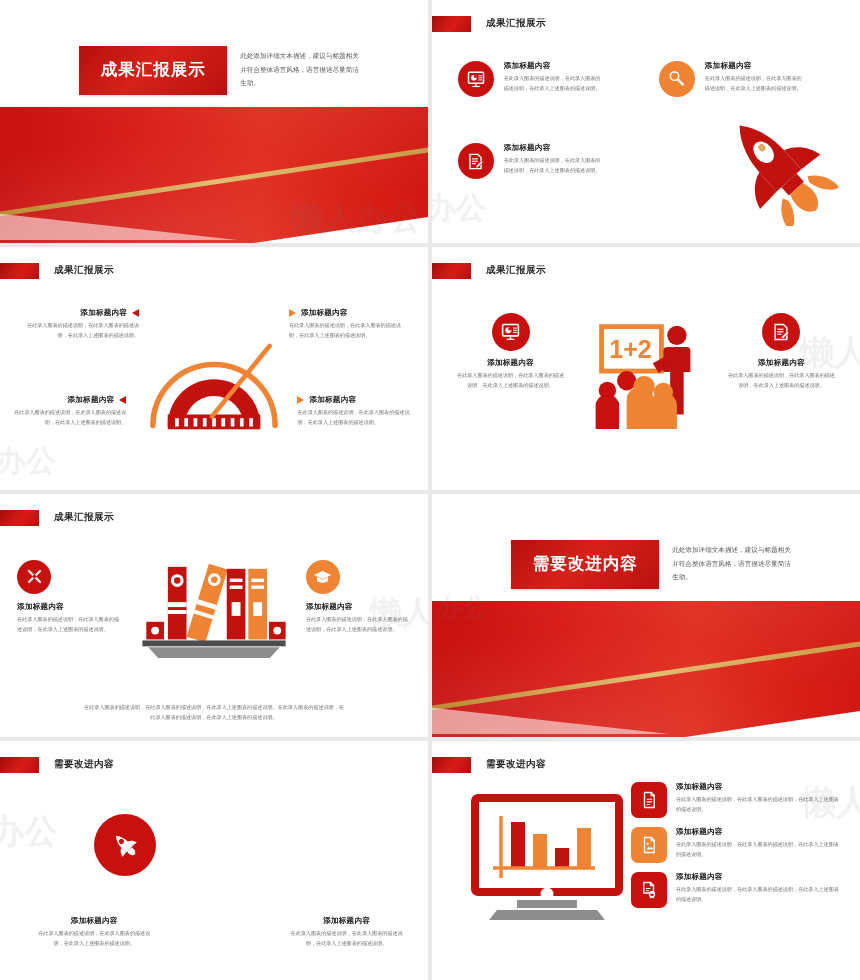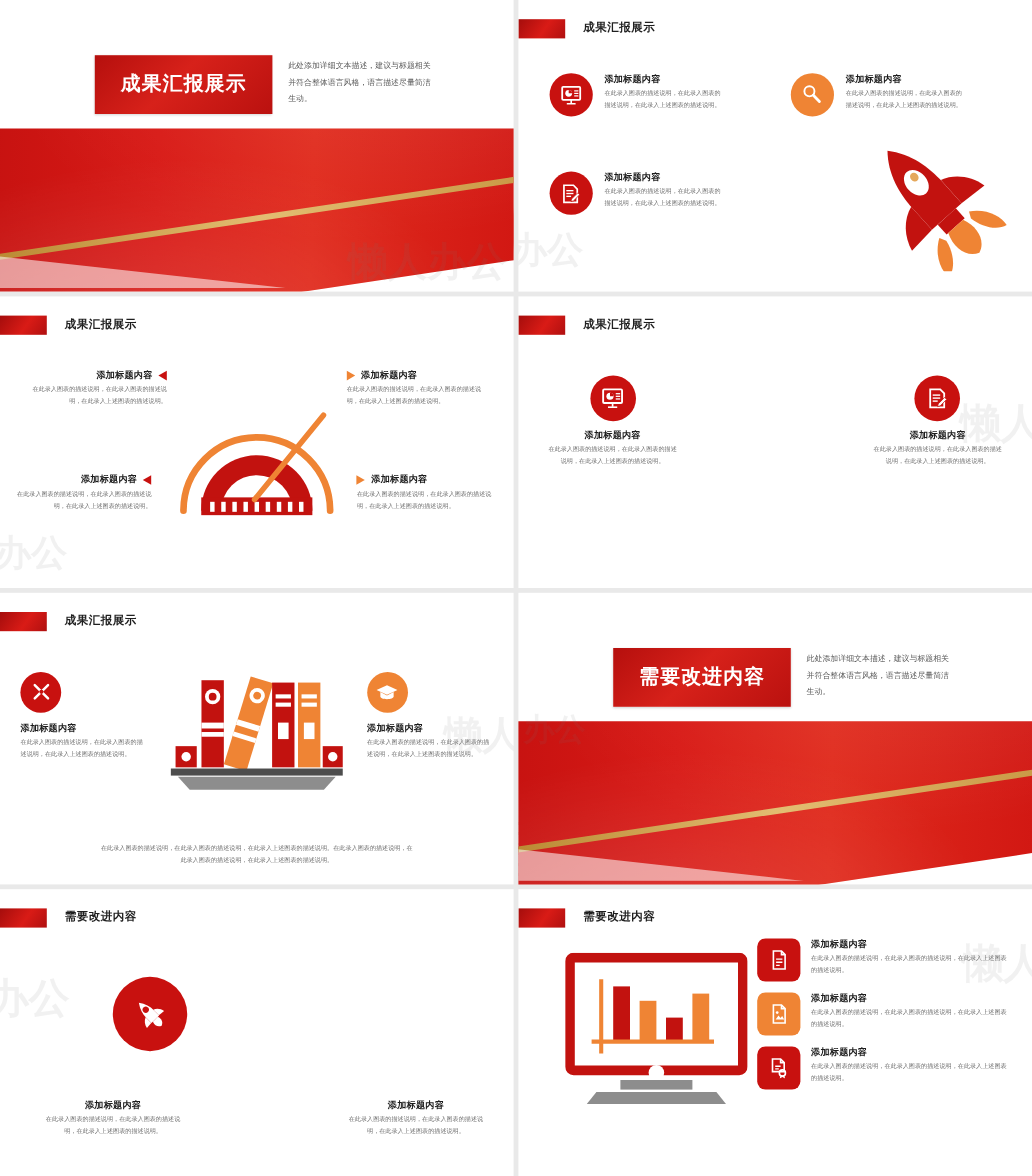--- a/index.html
+++ b/index.html
@@ -317,20 +317,37 @@
           <rect x="7.5" y="8" width="7.5" height="1.4"></rect>
             <rect x="7.5" y="11" width="7.5" height="1.4"></rect>
             <rect x="7.5" y="14" width="5" height="1.4"></rect>
           <path d="M13 17.5 L19.5 11 L21.5 13 L15 19.5 L12.4 20.2 Z" fill="#fff" stroke="#c8110f" stroke-width=".8"></path>
         </svg>
       </div>
       <div class="tb-title">添加标题内容</div>
       <div class="tb-body" style="text-align:center;">在此录入图表的描述说明，在此录入图表的描述说明，在此录入上述图表的描述说明。</div>
     </div>
 
+    <div class="teach">
+      <svg viewBox="0 0 124 116" width="122" height="112">
+        <rect x="16" y="10" width="62" height="46" fill="none" stroke="#ef8434" stroke-width="5"></rect>
+        <text x="46" y="42" font-family="Liberation Sans, sans-serif" font-size="26" font-weight="bold" fill="#ef8434" text-anchor="middle">1+2</text>
+        <circle cx="94" cy="19" r="10" fill="#bf1210"></circle>
+        <path d="M84 31 h20 a4 4 0 0 1 4 4 v22 h-7 v44 h-14 V57 h-7 V35 a4 4 0 0 1 4 -4 Z" fill="#bf1210"></path>
+        <path d="M84 40 L69 48 L75 58 L88 50 Z" fill="#bf1210"></path>
+        <circle cx="22" cy="76" r="9" fill="#c8110f"></circle>
+        <path d="M10 88 h24 v28 h-24 Z" fill="#c8110f"></path>
+        <path d="M10 92 a12 12 0 0 1 24 0 v24 h-24 Z" fill="#c8110f"></path>
+        <circle cx="42" cy="66" r="10" fill="#c8110f"></circle>
+        <circle cx="60" cy="72" r="11" fill="#ef8434"></circle>
+        <path d="M42 86 a14 14 0 0 1 28 0 v30 h-28 Z" fill="#ef8434"></path>
+        <circle cx="80" cy="78" r="10" fill="#ef8434"></circle>
+        <path d="M66 92 a14 14 0 0 1 28 0 v24 h-28 Z" fill="#ef8434"></path>
+      </svg>
+    </div>
     <div class="wm" style="right:-8px;top:34%;font-size:34px;">懒人</div>
   </div>
 
   <div class="slide">
     <div class="hdr">
       <div class="bar"></div>
       <div class="htxt">成果汇报展示</div>
     </div>
 
     <div class="s5-side" style="left:4%;top:27%;">

